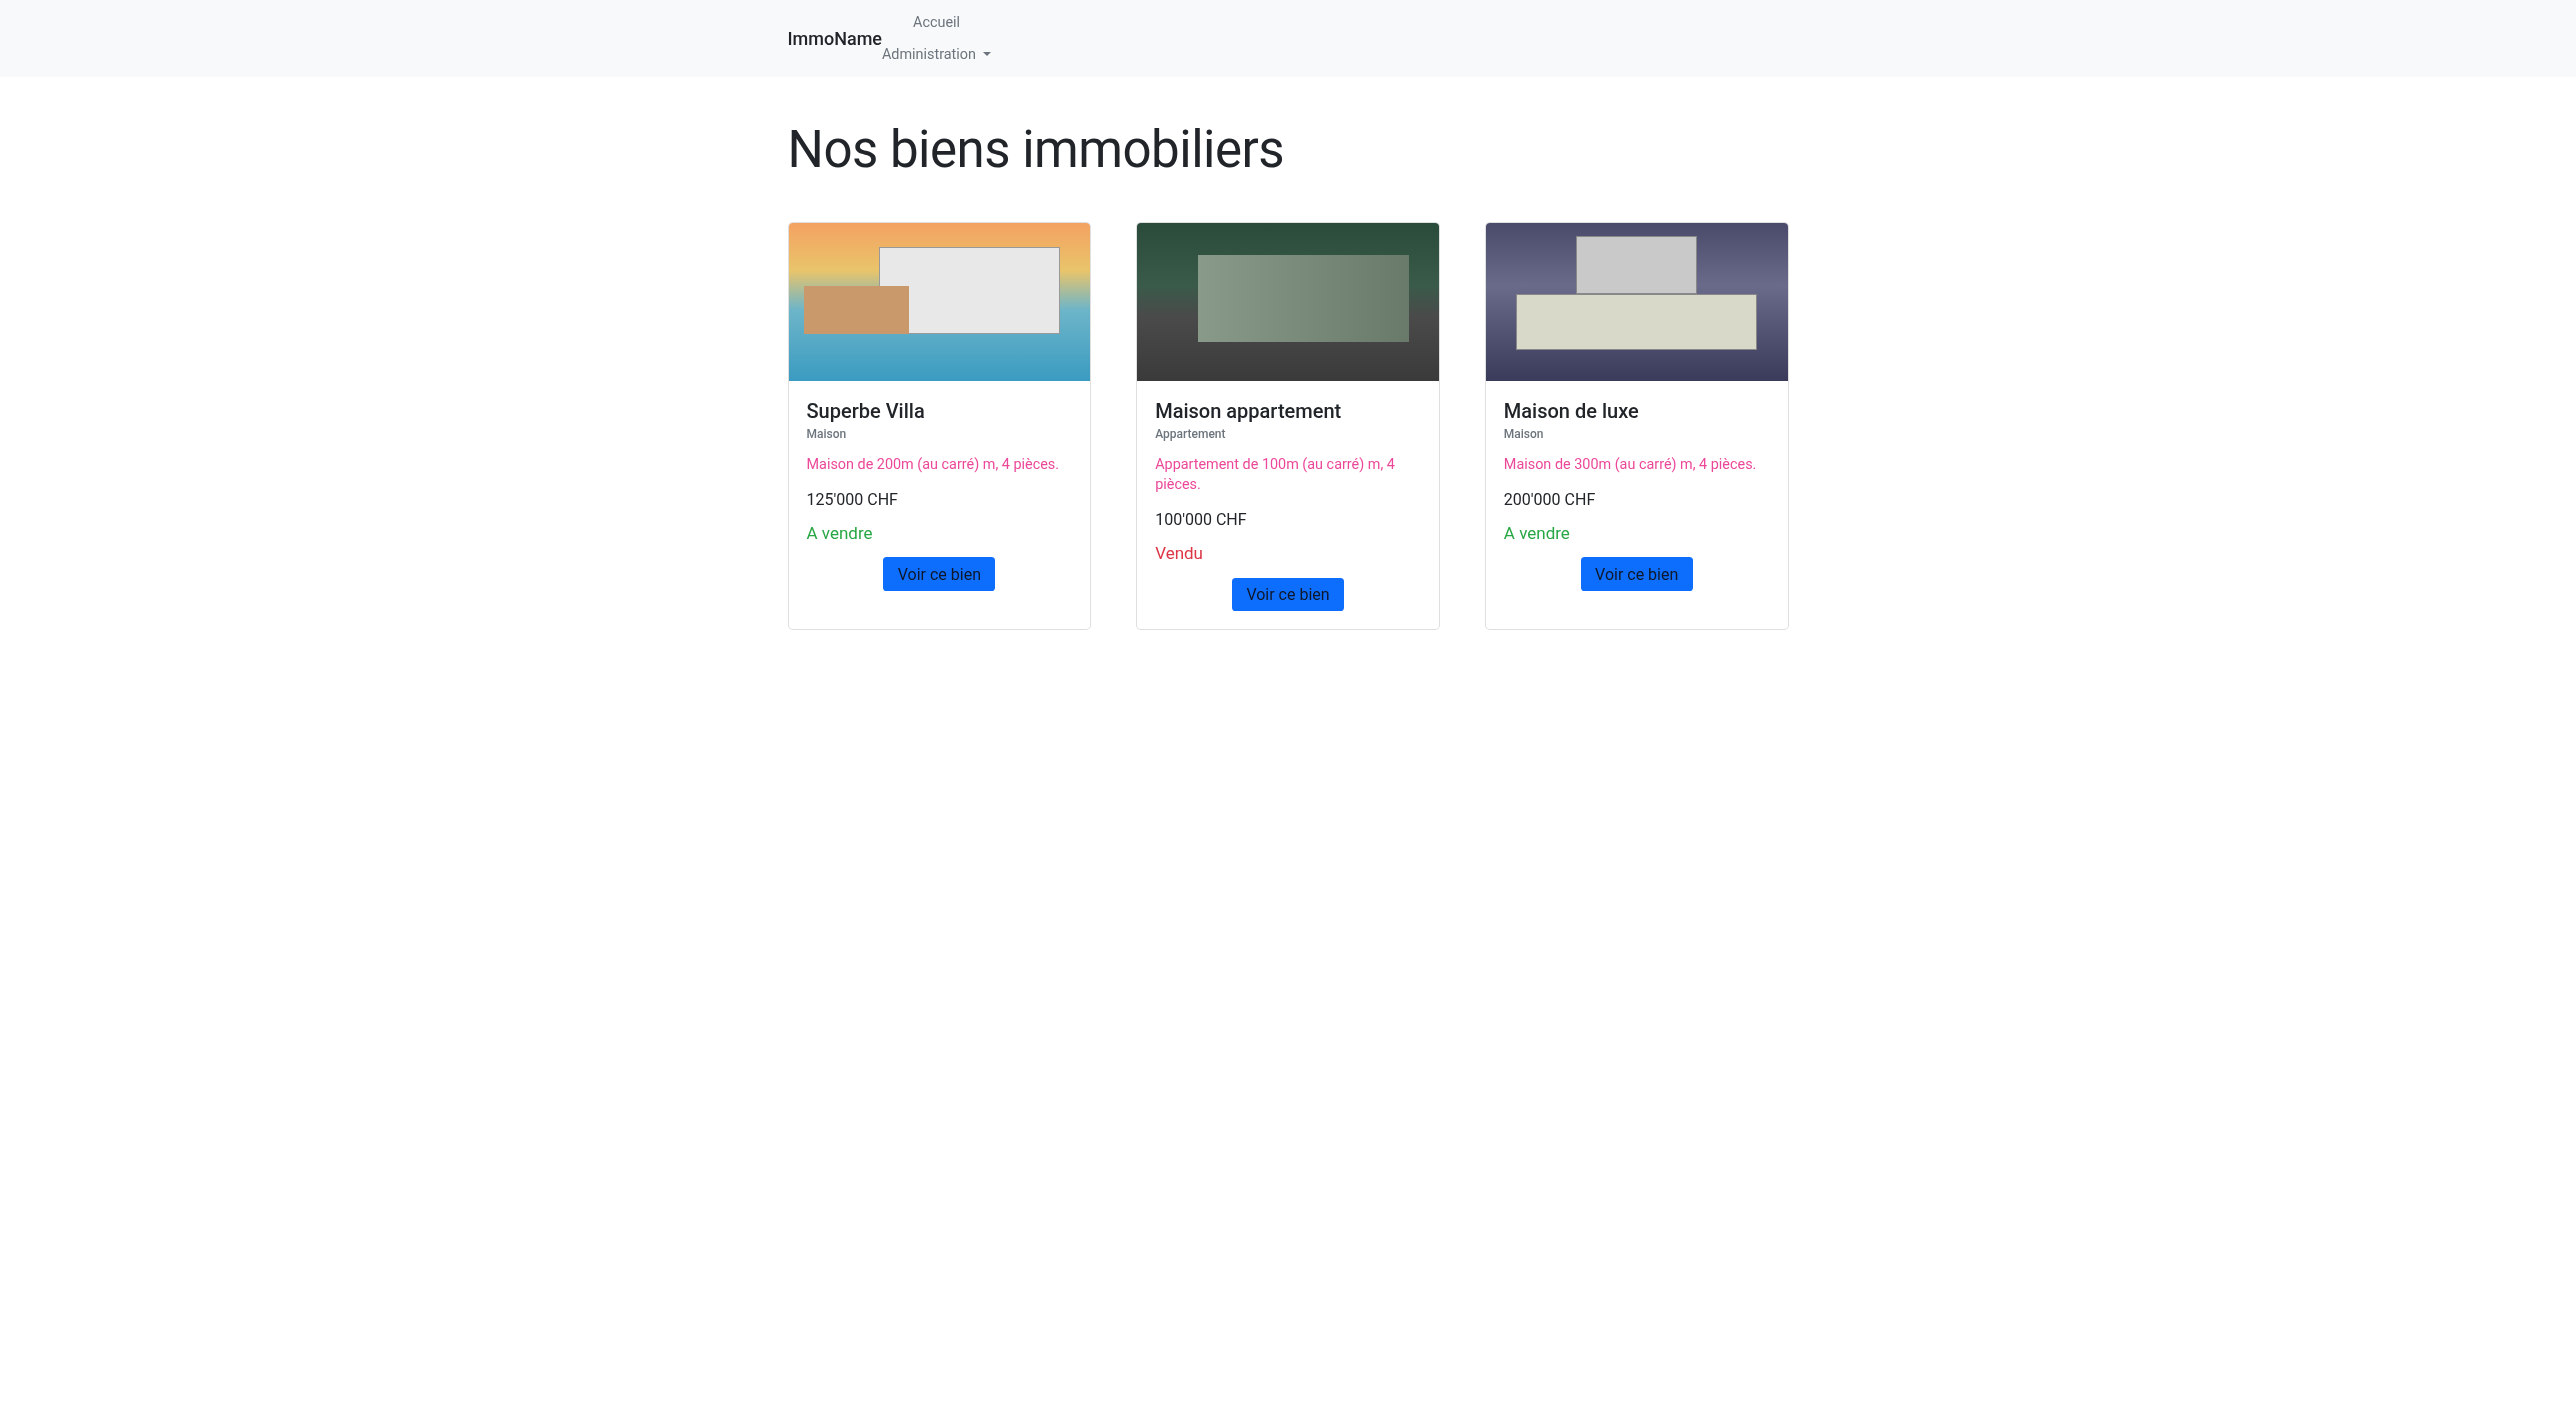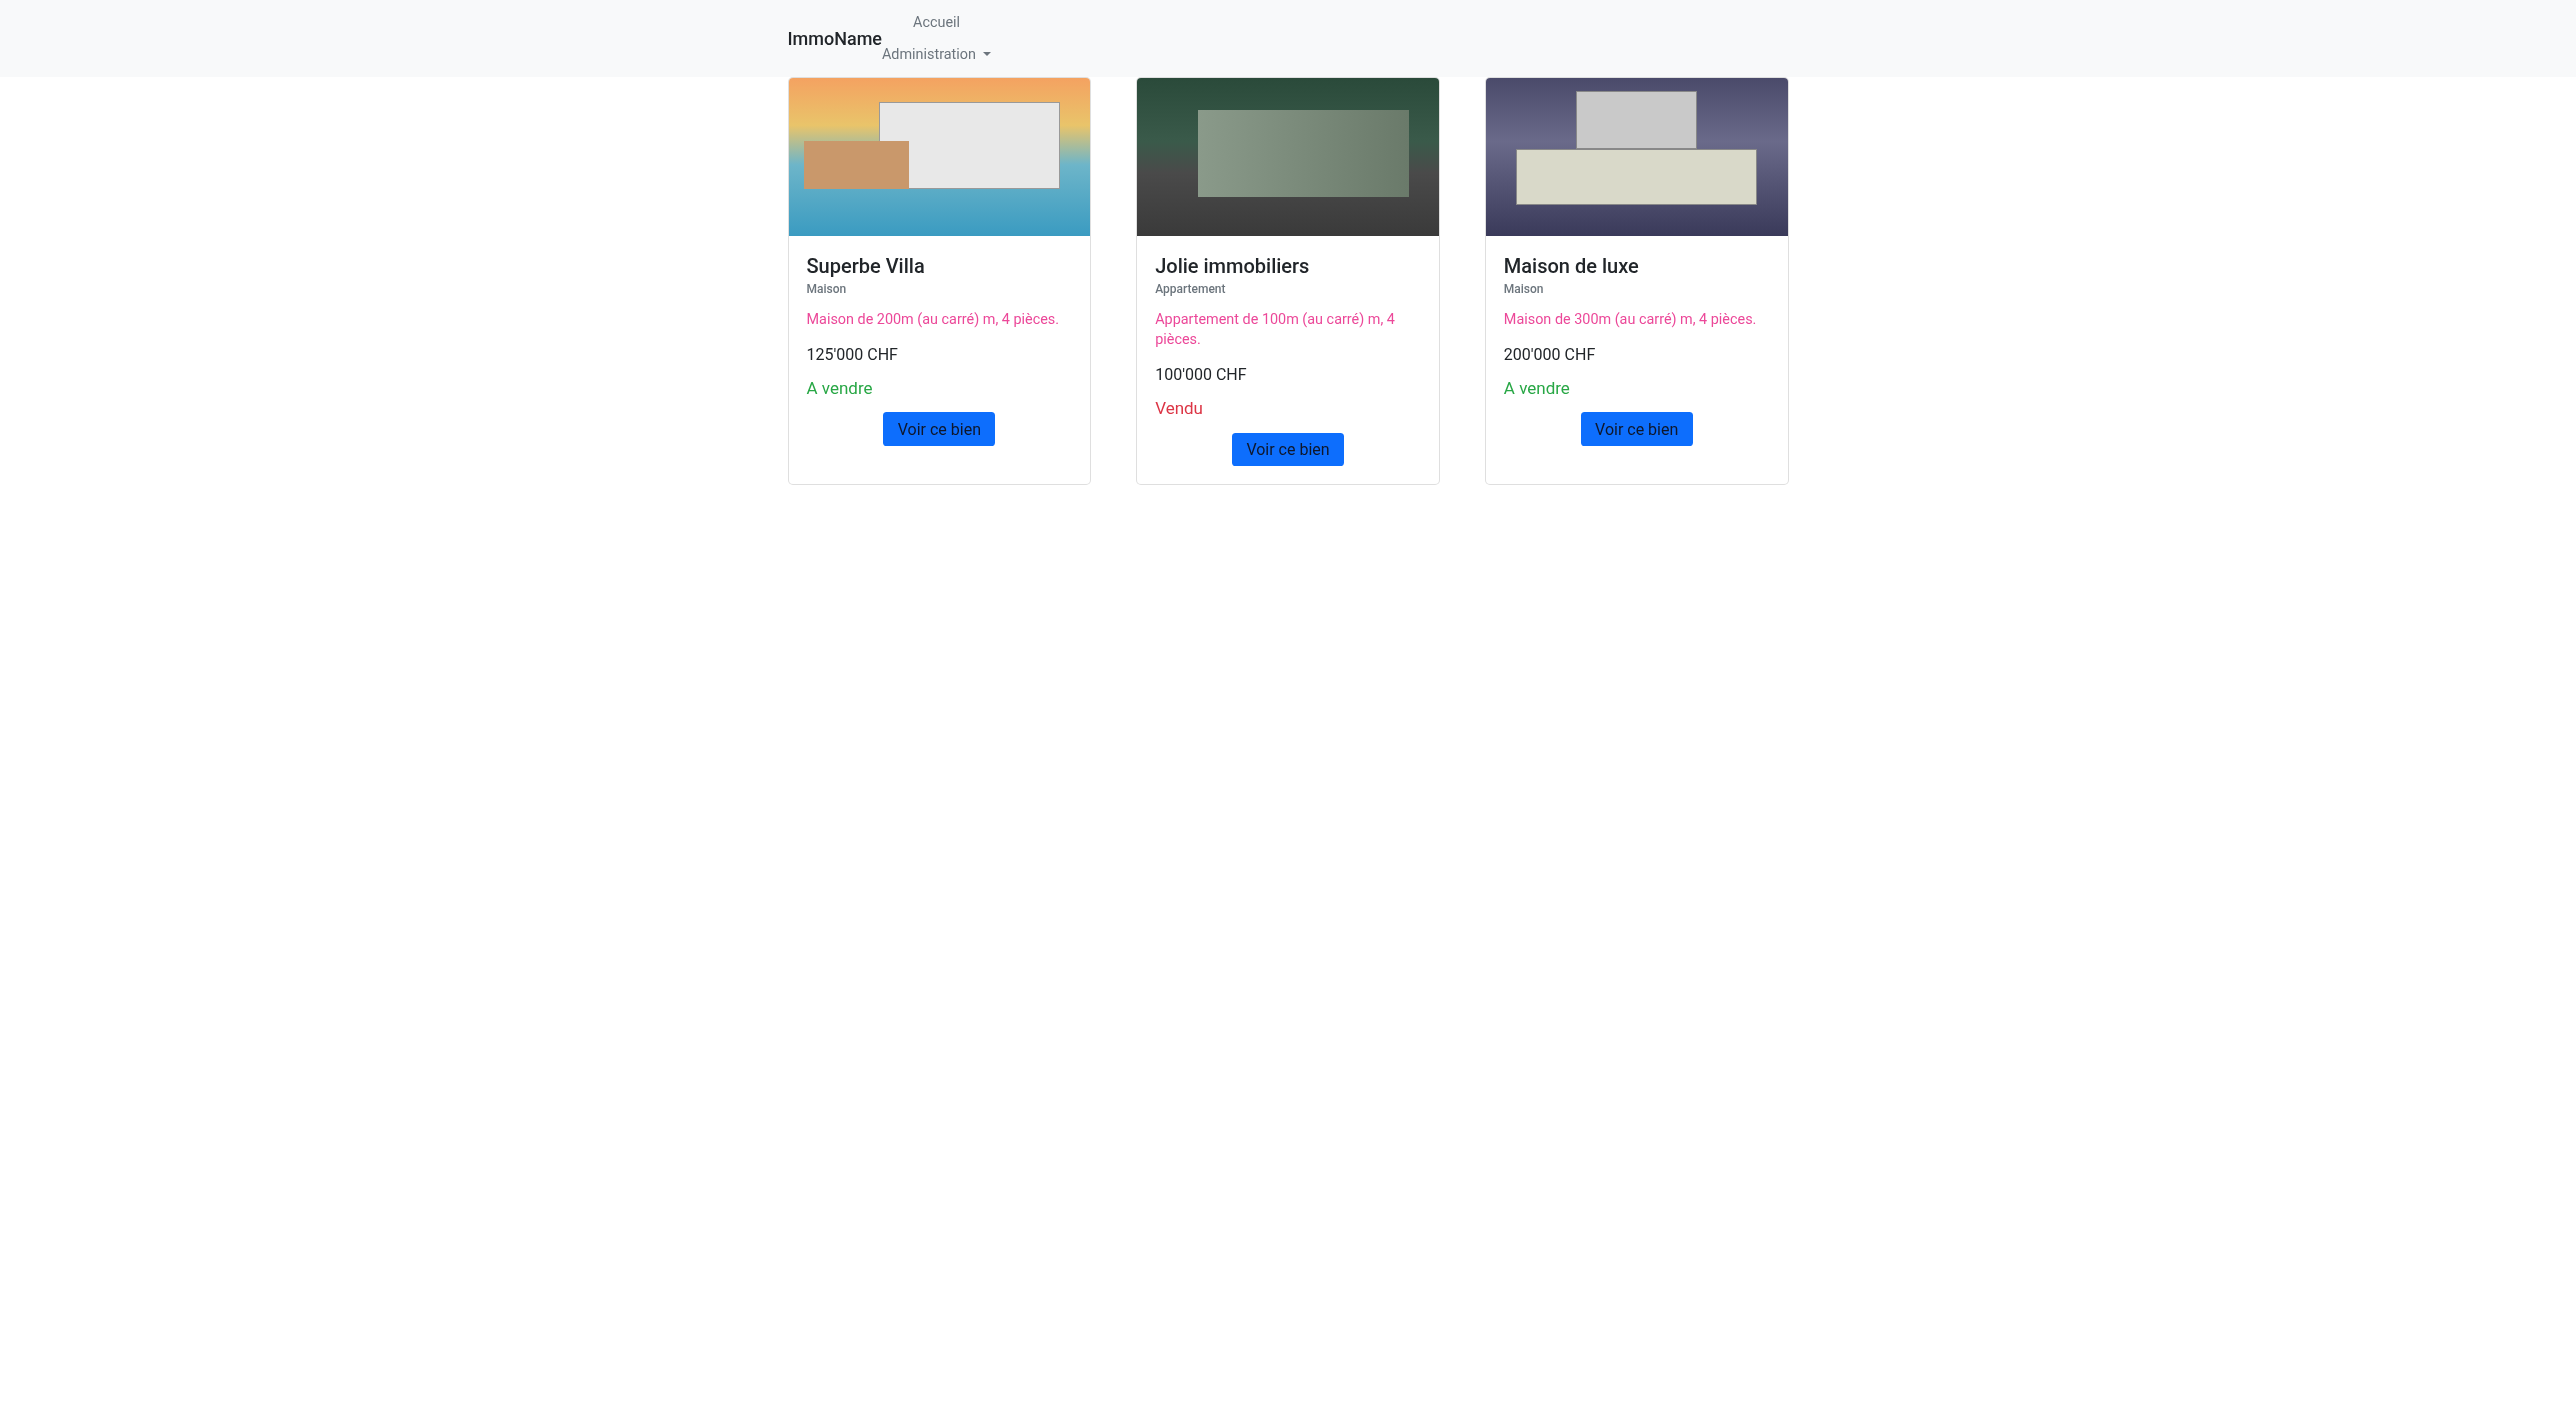--- a/index.html
+++ b/index.html
@@ -207,37 +207,38 @@
       <a href="#" class="nav-link">Accueil</a>
       <a href="#" class="nav-link">
         <span>Administration</span>
         <span class="caret-down"></span>
       </a>
     </div>
   </div>
 </nav>
 
 <div class="container">
+  <h1 class="page-title">Nos biens immobiliers</h1>
 
   <div class="row" id="properties-row">
   <div class="card">
         <div class="card-img img-villa"></div>
         <div class="card-body">
           <h5 class="card-title">Superbe Villa</h5>
           <h6 class="card-subtitle">Maison</h6>
           <p class="card-text">Maison de 200m (au carré) m, 4 pièces.</p>
           <p class="card-price">125'000 CHF</p>
           <p class="status status-green">A vendre</p>
           <div class="btn-wrapper"><a href="#" class="btn">Voir ce bien</a></div>
         </div>
       </div>
       <div class="card">
         <div class="card-img img-apartment"></div>
         <div class="card-body">
-          <h5 class="card-title">Jolie immobiliers</h5>
+          <h5 class="card-title">Maison appartement</h5>
           <h6 class="card-subtitle">Appartement</h6>
           <p class="card-text">Appartement de 100m (au carré) m, 4 pièces.</p>
           <p class="card-price">100'000 CHF</p>
           <p class="status status-red">Vendu</p>
           <div class="btn-wrapper"><a href="#" class="btn">Voir ce bien</a></div>
         </div>
       </div>
       <div class="card">
         <div class="card-img img-luxe"></div>
         <div class="card-body">

